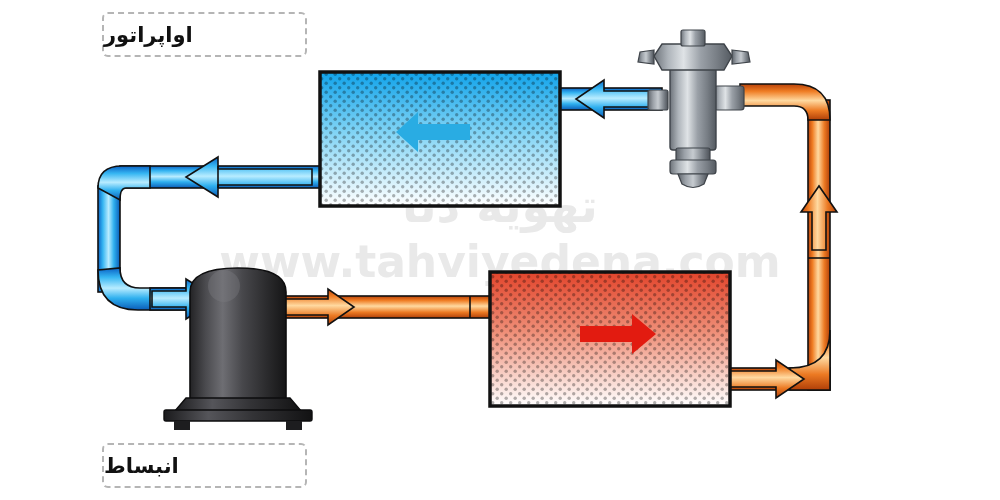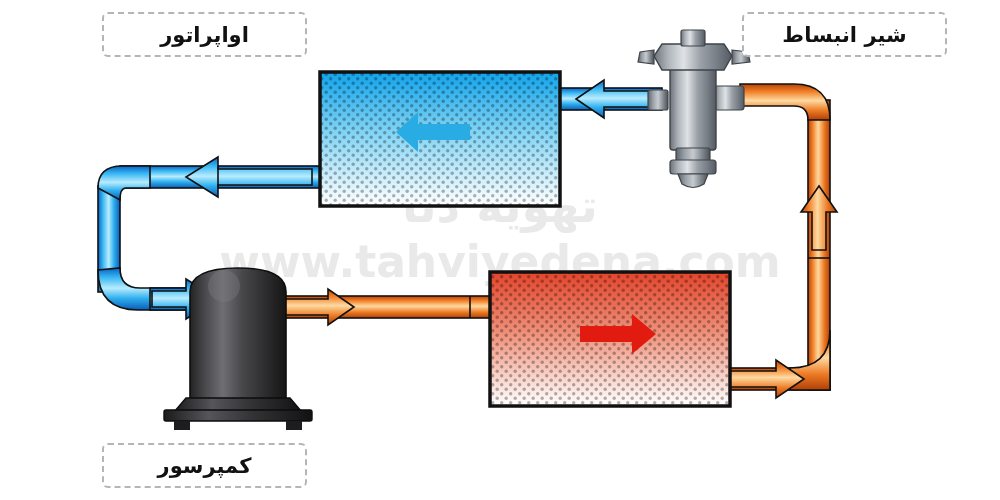--- a/index.html
+++ b/index.html
@@ -13,21 +13,21 @@
     position: relative;
     width: 1000px; height: 500px;
     background: #ffffff;
   }
 
   
   .label-box {
     position: absolute;
     display: flex;
     align-items: center;
-    justify-content: center;
+    justify-content: flex-end;
     background: #ffffff;
     border: 2px dashed #b5b5b5;
     border-radius: 6px;
     color: #111111;
     font-size: 21px;
     font-weight: 700;
     direction: rtl;
     letter-spacing: 0px;
     z-index: 40;
   }
@@ -243,20 +243,17 @@
       <rect x="676" y="148" width="34" height="14" rx="2" fill="url(#metalDark)" stroke="#3f444a" stroke-width="1.2"></rect>
       <rect x="670" y="160" width="46" height="14" rx="3" fill="url(#metal)" stroke="#3f444a" stroke-width="1.2"></rect>
 
       <path d="M 678 174 L 708 174 L 704 184 Q 693 191 682 184 Z" fill="url(#metalDark)" stroke="#3f444a" stroke-width="1.2"></path>
     </g>
   </svg>
 
   <div id="lbl-evaporator" class="label-box">
     <span>اواپراتور</span>
   </div>
-  <div id="lbl-expansion" class="label-box">
-    <span>شیر انبساط</span>
+  <div id="lbl-compressor" class="label-box">
+    <span>انبساط</span>
   </div>
-  <div id="lbl-compressor" class="label-box">
-    <span>کمپرسور</span>
-  </div>
 
 </div>
 
 </body></html>

